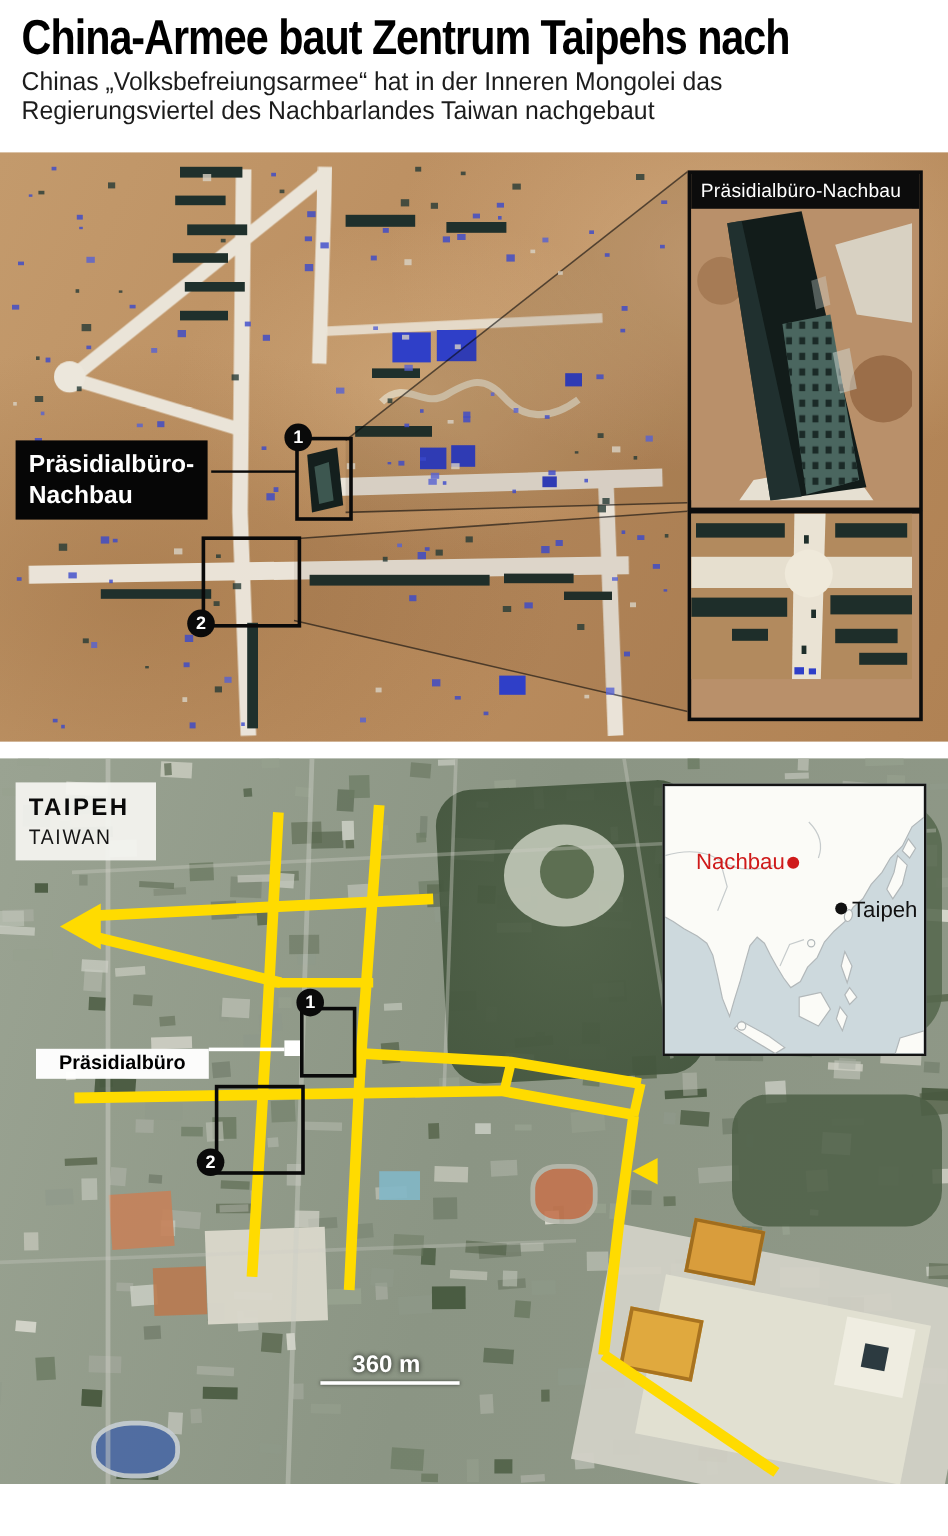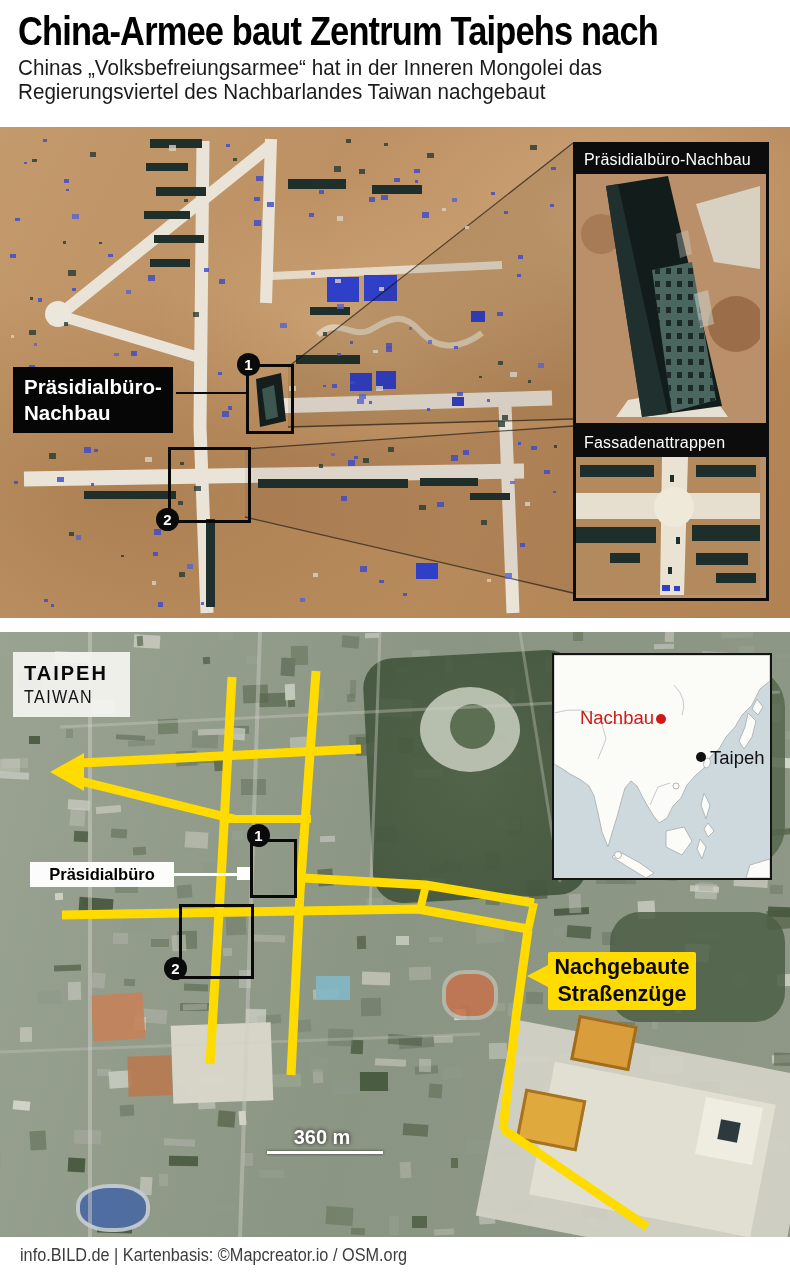--- a/index.html
+++ b/index.html
@@ -28,21 +28,21 @@
   .badge{width:23px;height:23px;border-radius:50%;background:#0a0a0a;color:#fff;
          font-weight:700;font-size:15px;display:flex;align-items:center;justify-content:center;z-index:6;}
   .krect{border:3.5px solid #0a0a0a;z-index:5;}
   .region-box{background:rgba(243,243,239,.95);padding:9px 11px;z-index:6;}
   .region-line{font-weight:800;font-size:20px;letter-spacing:2px;color:#0a0a0a;line-height:24px;}
   .region-country{font-size:17.5px;color:#141414;letter-spacing:1.5px;line-height:21px;margin-top:2px;
                   transform:scaleX(.92);transform-origin:left;}
   .black-label{background:#060606;color:#fff;font-weight:700;font-size:20.5px;line-height:26px;
                padding:7px 11px;z-index:6;}
   .white-label{background:rgba(255,255,255,.97);color:#000;font-weight:700;font-size:16.5px;
-               display:flex;align-items:center;justify-content:center;z-index:6;}
+               display:flex;align-items:center;justify-content:center;z-index:6;margin-top:12px;}
 
   
   .inset{border:3px solid #0c0c0c;background:#b9906a;z-index:7;}
   .inset-header{height:29px;background:#0c0c0c;color:#fff;font-size:16px;line-height:29px;
                 padding-left:8px;letter-spacing:.2px;white-space:nowrap;}
 
   
   .patch{position:absolute;}
   .ylabel{background:#ffdb00;color:#0a0a0a;font-size:21.5px;font-weight:600;line-height:27px;
           text-align:center;padding:2px 0;z-index:6;border-radius:2px;}
@@ -310,21 +310,20 @@
         <polygon points="30,12 92,2 146,232 66,243" fill="#121c1a"></polygon>
         <polygon points="30,12 42,10 92,240 66,243" fill="#243634" opacity=".8"></polygon>
         <polygon points="76,96 116,88 140,226 96,238" fill="#4a665f"></polygon>
         <polygon points="76,96 116,88 140,226 96,238" fill="url(#win)"></polygon>
         <polygon points="118,120 132,116 138,150 124,154" fill="#cfd8d4" opacity=".5"></polygon>
         <polygon points="100,60 112,56 116,80 104,84" fill="#cfd8d4" opacity=".35"></polygon>
       </svg>
     </div>
 
     <div class="abs inset" style="left:573px;top:298px;width:190px;height:170px;">
-      <div class="inset-header">Fassadenattrappen</div>
       <svg width="184" height="138" viewBox="0 0 184 138" style="display:block;">
         <rect width="184" height="138" fill="#b28a5e"></rect>
         <polygon points="86,0 112,0 108,138 84,138" fill="#eae3d4"></polygon>
         <rect x="0" y="36" width="184" height="26" fill="#e6dfcf"></rect>
         <circle cx="98" cy="50" r="20" fill="#efe9da"></circle>
         <g fill="#1e2e2a">
           <rect x="4" y="8" width="74" height="12"></rect>
             <rect x="120" y="8" width="60" height="12"></rect>
           <rect x="0" y="70" width="80" height="16"></rect>
             <rect x="116" y="68" width="68" height="16"></rect>
@@ -698,24 +697,20 @@
 
     <div class="abs white-label" style="left:30px;top:230px;width:144px;height:25px;">Präsidialbüro</div>
     <div class="abs" style="left:174px;top:241px;width:63px;height:2.5px;background:#fff;z-index:5;"></div>
     <div class="abs" style="left:237px;top:235px;width:13px;height:13px;background:#fff;z-index:5;"></div>
 
     <div class="abs krect" style="left:250px;top:207px;width:41px;height:53px;"></div>
     <div class="abs badge" style="left:247px;top:192px;">1</div>
     <div class="abs krect" style="left:179px;top:272px;width:69px;height:69px;"></div>
     <div class="abs badge" style="left:164px;top:325px;">2</div>
 
-    <div class="abs ylabel" style="left:548px;top:320px;width:148px;">
-      <div>Nachgebaute</div>
-      <div>Straßenzüge</div>
-    </div>
     <div class="abs ylabel-tip" style="left:527px;top:333px;"></div>
 
     <div class="abs scale-text" style="left:270px;top:494px;width:104px;">360 m</div>
     <div class="abs scale-line" style="left:267px;top:519px;width:116px;height:3px;"></div>
 
     <div class="abs asia-inset" style="left:552px;top:21px;width:216px;height:223px;">
       <svg width="216" height="223" viewBox="0 0 216 223" style="position:absolute;left:0;top:0;">
         <g fill="#fbfbf7" stroke="#b2b8ba" stroke-width="1">
           <path d="M0,0 H216 V26 L206,34 198,50 188,60 181,72 172,82 165,94 157,101 150,113 141,121 133,130 127,143 119,151 113,163 105,168 99,160 93,150 88,141 83,131 77,126 71,133 67,147 63,162 58,178 54,192 48,177 44,158 40,141 35,131 27,125 16,119 7,113 0,109 Z"></path>
           <path d="M194,58 L202,66 198,82 190,94 185,86 191,72 Z"></path>
@@ -737,16 +732,13 @@
           <path d="M96,150 L104,132 116,128"></path>
         </g>
       </svg>
       <div class="abs asia-label-red" style="left:20px;top:52px;width:80px;text-align:right;">Nachbau</div>
       <div class="abs dot" style="left:102px;top:59px;width:10px;height:10px;background:#cf1a1a;"></div>
       <div class="abs dot" style="left:142px;top:97px;width:10px;height:10px;background:#111;"></div>
       <div class="abs asia-label-blk" style="left:156px;top:92px;">Taipeh</div>
     </div>
   </div>
 
-  <div class="abs footer">
-    <div class="abs credit">info.BILD.de | Kartenbasis: ©Mapcreator.io / OSM.org</div>
-  </div>
 </div>
 
 </body></html>

